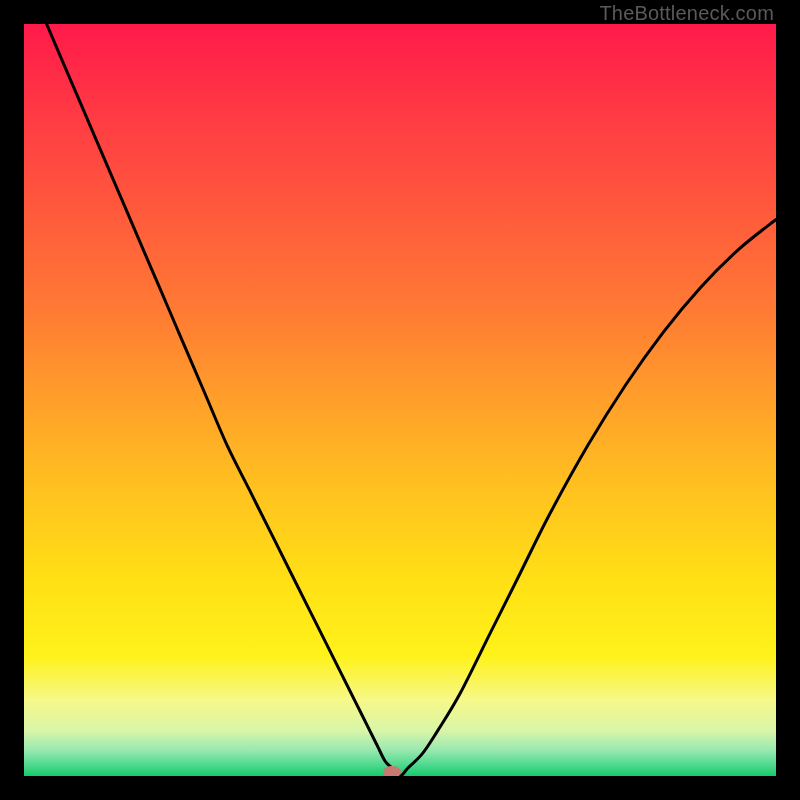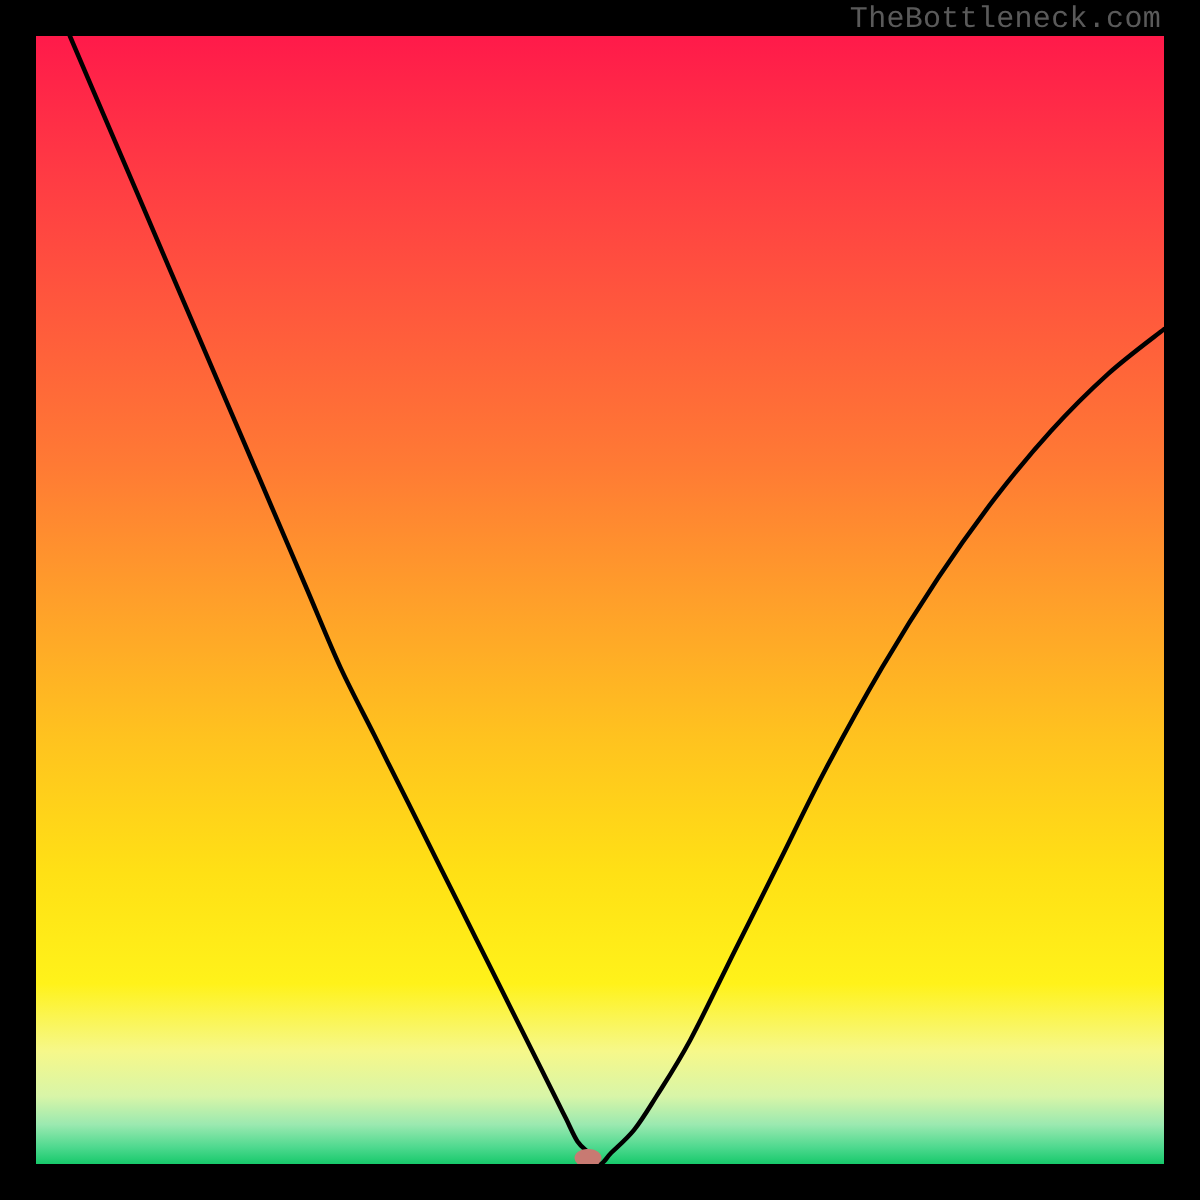--- a/index.html
+++ b/index.html
@@ -30,21 +30,21 @@
     position: absolute;
     left: 0;
     top: 0;
     width: 100%;
     height: 100%;
   }
   .watermark {
     position: absolute;
     top: 2px;
     right: 26px;
-    font-family: Liberation Mono, monospace;
+    font-family: Liberation Sans, sans-serif;
     font-size: 20px;
     color: #5a5a5a;
     font-weight: 500;
     letter-spacing: 0.2px;
   }
   svg.curve {
     position: absolute;
     left: 0;
     top: 0;
     width: 100%;

